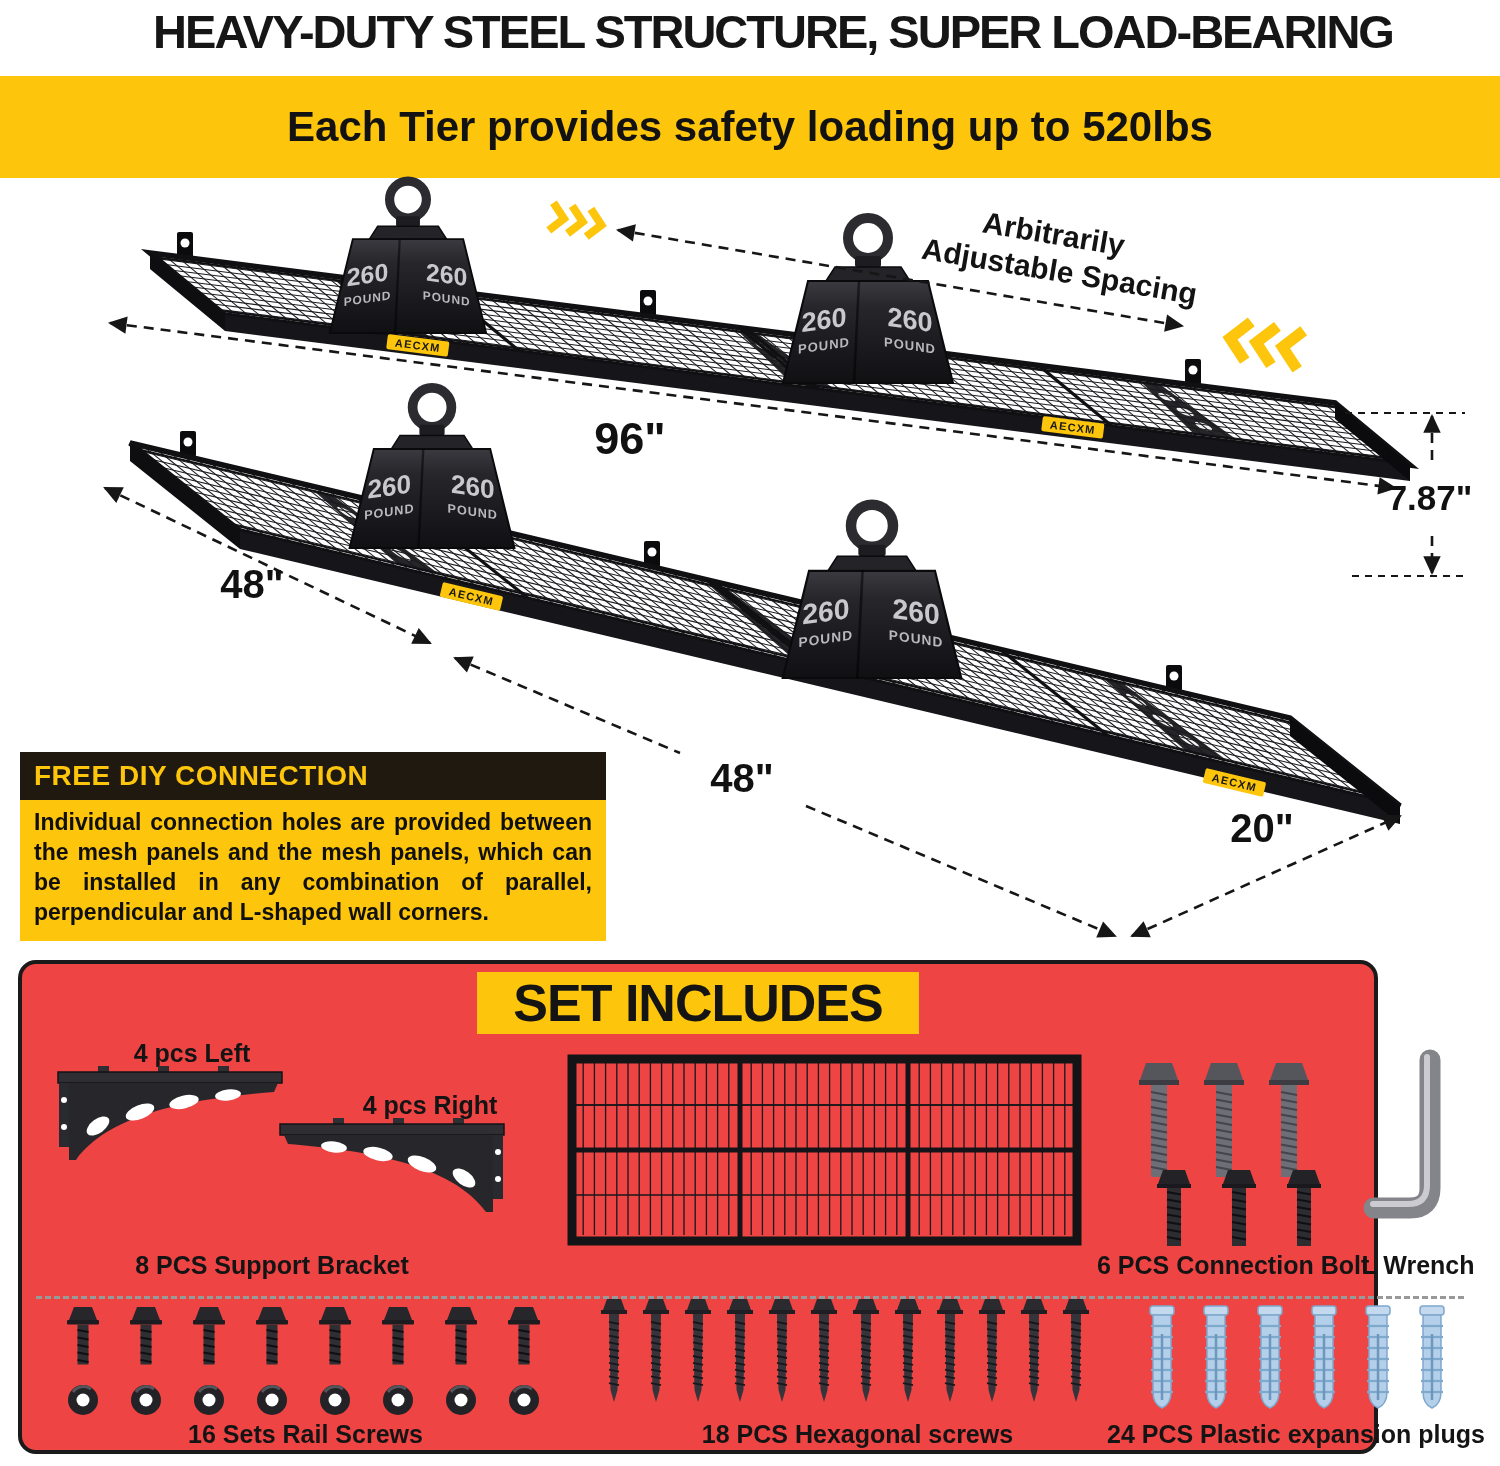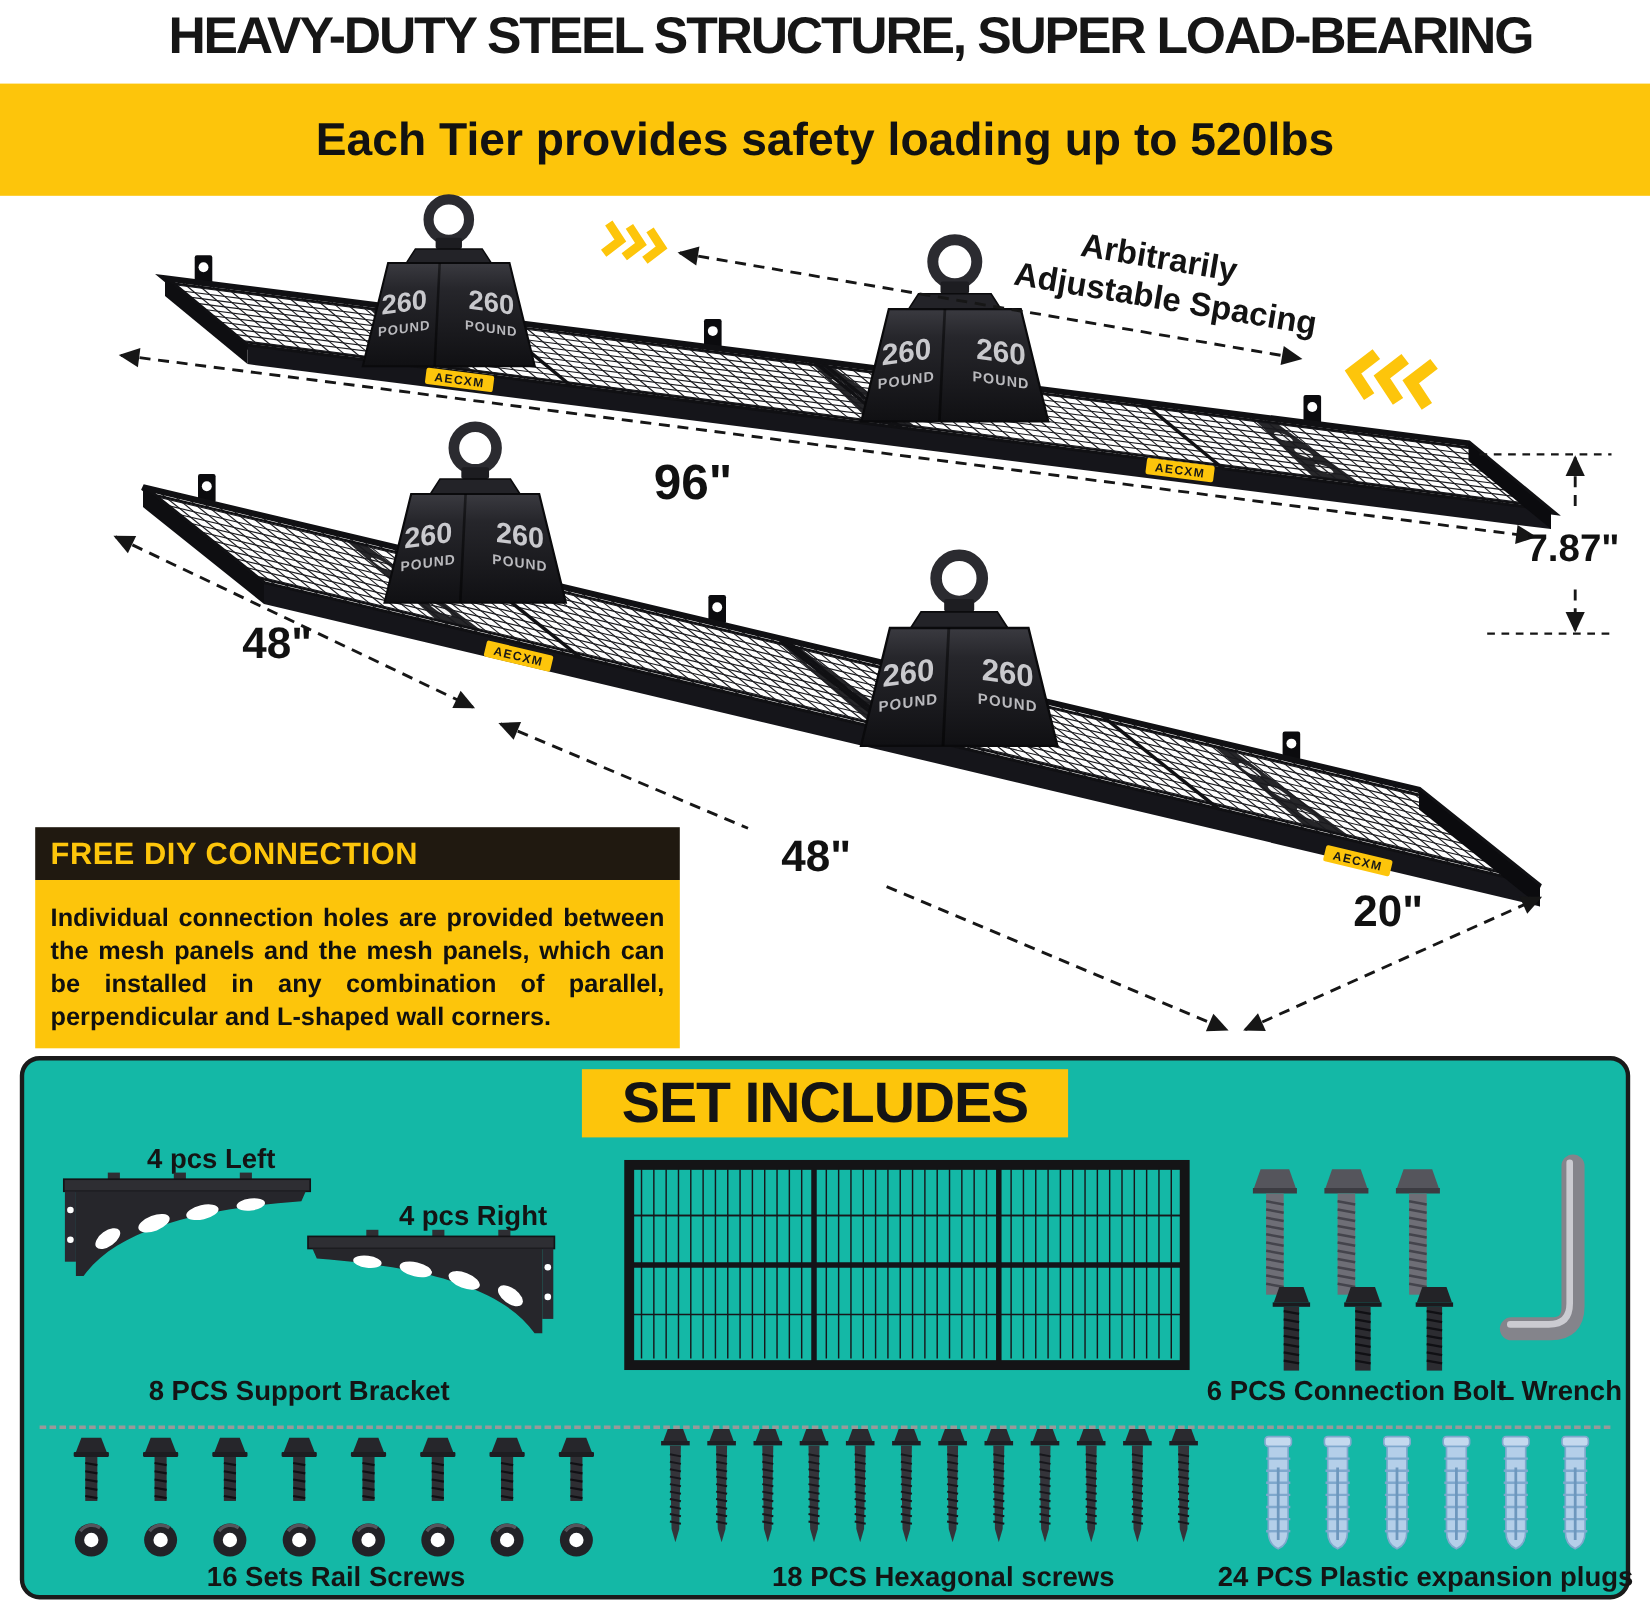--- a/index.html
+++ b/index.html
@@ -29,29 +29,29 @@
   .dim{font-weight:bold;font-size:40px;fill:#111;}
   .dim.big{font-size:45px;}
   .dim.small{font-size:35px;}
   .note{font-weight:bold;font-size:30px;fill:#131313;}
   .chev{stroke:var(--yellow);stroke-width:8;fill:none;}
   .w1{font-weight:bold;font-size:27px;fill:#c9c9cd;}
   .w2{font-weight:bold;font-size:13px;fill:#b9b9bd;letter-spacing:1px;}
   .aec{font-weight:bold;font-size:11px;fill:#181818;letter-spacing:1.2px;}
 
   
-  .diy{position:absolute;left:32px;top:752px;width:586px;}
+  .diy{position:absolute;left:20px;top:752px;width:586px;}
   .diy-head{background:#201910;color:var(--yellow);font-weight:bold;font-size:28px;
             letter-spacing:.5px;padding:8px 14px;}
   .diy-body{background:var(--yellow);color:#101010;font-weight:bold;font-size:23px;
-            line-height:1.3;text-align:justify;padding:20px 14px 13px;}
+            line-height:1.3;text-align:justify;padding:8px 14px 13px;}
 
   
-  .setbox{position:absolute;left:18px;top:960px;width:1464px;height:494px;
-          border:4px solid #1a1a1a;border-radius:18px;box-sizing:border-box;background:#14b8a6;}
+  .setbox{position:absolute;left:18px;top:960px;width:1360px;height:494px;
+          border:4px solid #1a1a1a;border-radius:18px;box-sizing:border-box;background:#ef4444;}
   .set-title-row{position:absolute;top:8px;left:0;width:100%;text-align:center;}
   .set-title{display:inline-block;background:var(--yellow);padding:1px 36px;
              font-size:52px;font-weight:900;letter-spacing:-1px;color:#141414;}
   .fig{position:absolute;}
   .cap{position:absolute;font-weight:bold;font-size:25px;text-align:center;
        white-space:nowrap;color:#141414;}
   .divider{position:absolute;left:14px;top:332px;width:1428px;border-top:3px dashed #999;}
   .sub{font-weight:bold;font-size:25px;fill:#141414;}
 
   .gridthin line{stroke:#17171b;stroke-width:1.3;}

